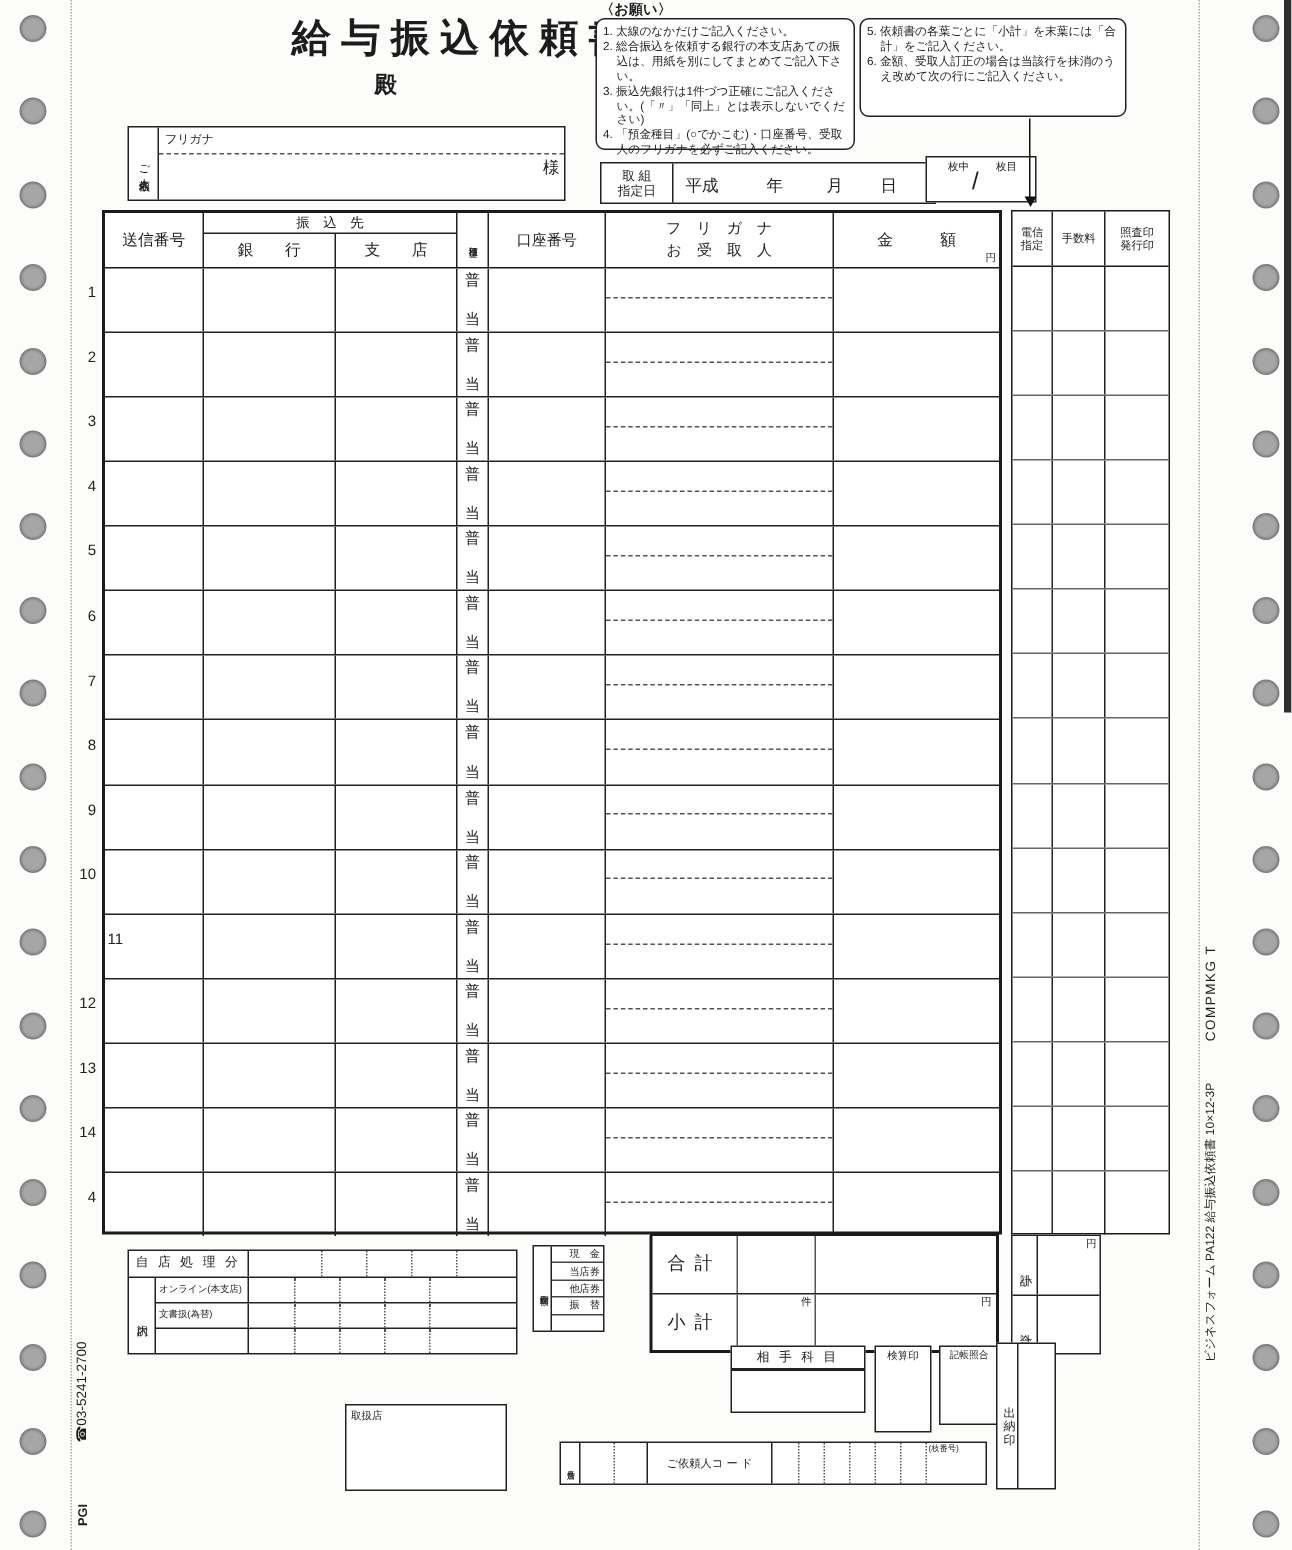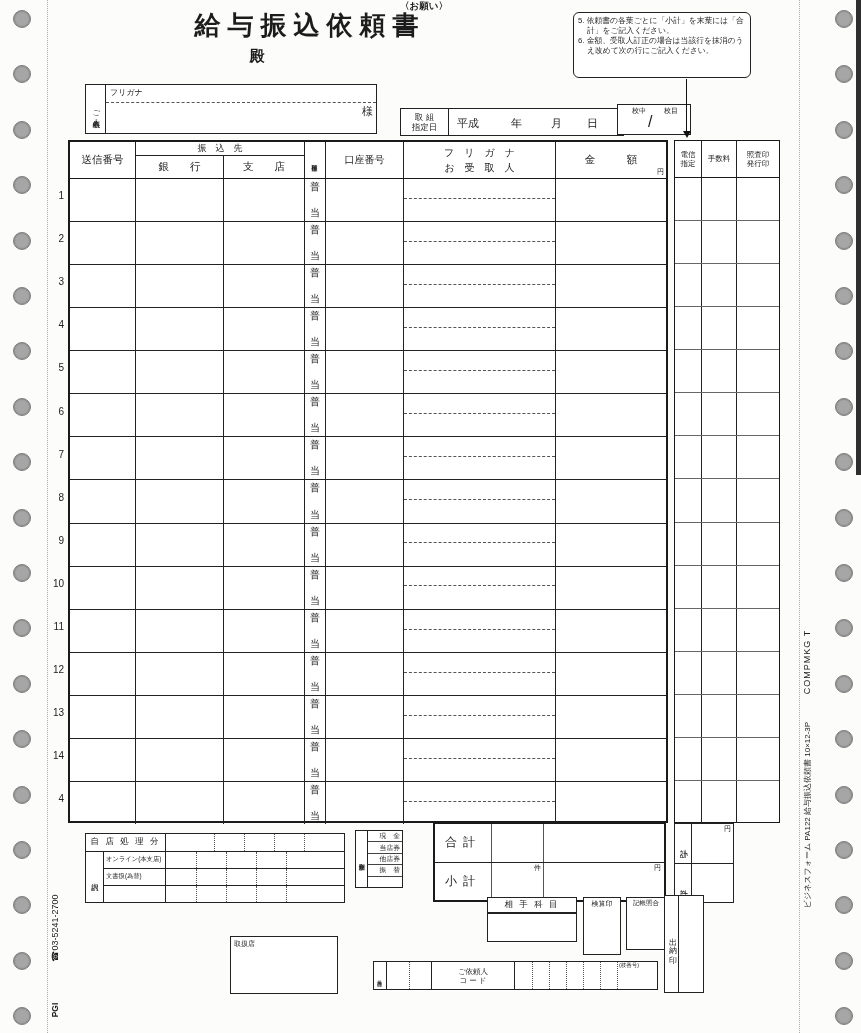--- a/index.html
+++ b/index.html
@@ -169,20 +169,26 @@
     <span class="abs" style="left:186px;top:7px;font-size:11px;">日</span>
   </div>
 
   <div class="bx" style="left:617px;top:104px;width:74px;height:31px;">
     <span class="abs" style="left:14px;top:1px;font-size:7px;">枚中</span>
     <span class="abs" style="left:46px;top:1px;font-size:7px;">枚目</span>
     <span class="abs" style="left:30px;top:8px;font-size:16px;">/</span>
   </div>
 
   <div class="abs" style="left:400px;top:0px;font-size:9.5px;font-weight:bold;">〈お願い〉</div>
+  <div class="note-box" style="left:397px;top:12px;width:173px;height:88px;" id="notes-left">
+      <div class="note-item">1. 太線のなかだけご記入ください。</div>
+      <div class="note-item">2. 総合振込を依頼する銀行の本支店あての振込は、用紙を別にしてまとめてご記入下さい。</div>
+      <div class="note-item">3. 振込先銀行は1件づつ正確にご記入ください。(「〃」「同上」とは表示しないでください)</div>
+      <div class="note-item">4. 「預金種目」(○でかこむ)・口座番号、受取人のフリガナを必ずご記入ください。</div>
+    </div>
   <div class="note-box" style="left:573px;top:12px;width:178px;height:66px;" id="notes-right">
     <div id="notes-right-items">
         <div class="note-item">5. 依頼書の各葉ごとに「小計」を末葉には「合計」をご記入ください。</div>
         <div class="note-item">6. 金額、受取人訂正の場合は当該行を抹消のうえ改めて次の行にご記入ください。</div>
       </div>
   </div>
 
   <div class="abs" style="left:686px;top:79px;height:53px;border-left:1px solid #111;"></div>
   <div class="abs" style="left:683px;top:131px;width:0;height:0;border-left:4px solid transparent;border-right:4px solid transparent;border-top:7px solid #111;"></div>
 
@@ -427,21 +433,21 @@
       <div class="rownum" style="left: 50px; top: 190px;">1</div>
       <div class="rownum" style="left: 50px; top: 233.1px;">2</div>
       <div class="rownum" style="left: 50px; top: 276.2px;">3</div>
       <div class="rownum" style="left: 50px; top: 319.3px;">4</div>
       <div class="rownum" style="left: 50px; top: 362.4px;">5</div>
       <div class="rownum" style="left: 50px; top: 405.5px;">6</div>
       <div class="rownum" style="left: 50px; top: 448.6px;">7</div>
       <div class="rownum" style="left: 50px; top: 491.7px;">8</div>
       <div class="rownum" style="left: 50px; top: 534.8px;">9</div>
       <div class="rownum" style="left: 50px; top: 577.9px;">10</div>
-      <div class="rownum" style="left: 50px; top: 621px;">11</div>
+      <div class="rownum" style="left: 68px; top: 621px;">11</div>
       <div class="rownum" style="left: 50px; top: 664.1px;">12</div>
       <div class="rownum" style="left: 50px; top: 707.2px;">13</div>
       <div class="rownum" style="left: 50px; top: 750.3px;">14</div>
       <div class="rownum" style="left: 50px; top: 793.4px;">4</div>
     </div>
 
   <div class="subtable">
     <div class="st-header">
       <div class="hcell two">
         <span>電信</span>
@@ -647,21 +653,21 @@
   <div class="bx" style="left:230px;top:936px;width:108px;height:58px;">
     <div class="abs" style="left:3px;top:2px;font-size:7px;">取扱店</div>
   </div>
 
   <div class="bx" style="left:373px;top:961px;width:285px;height:29px;display:flex;">
     <div style="width:13px;border-right:1px solid #222;display:flex;align-items:center;justify-content:center;box-sizing:border-box;">
       <span class="vert" style="font-size:5.5px;line-height:6px;">店番号</span>
     </div>
     <div style="width:22px;box-sizing:border-box;"></div>
     <div style="width:22px;border-left:1px dotted #555;box-sizing:border-box;"></div>
-    <div style="width:84px;border-left:1px solid #222;border-right:1px solid #222;display:flex;flex-direction:column;align-items:center;justify-content:center;font-size:7.5px;line-height:9px;box-sizing:border-box;">
+    <div style="width:84px;border-left:1px solid #222;border-right:1px solid #222;display:flex;flex-direction:row;align-items:center;justify-content:center;font-size:7.5px;line-height:9px;box-sizing:border-box;">
       <span>ご依頼人</span>
       <span>コ ー ド</span>
     </div>
     <div style="width:17px;box-sizing:border-box;"></div>
     <div style="width:17px;border-left:1px dotted #555;box-sizing:border-box;"></div>
     <div style="width:17px;border-left:1px dotted #555;box-sizing:border-box;"></div>
     <div style="width:17px;border-left:1px dotted #555;box-sizing:border-box;"></div>
     <div style="width:17px;border-left:1px dotted #555;box-sizing:border-box;"></div>
     <div style="width:17px;border-left:1px dotted #555;box-sizing:border-box;"></div>
     <div style="flex:1;border-left:1px dotted #555;position:relative;box-sizing:border-box;">

